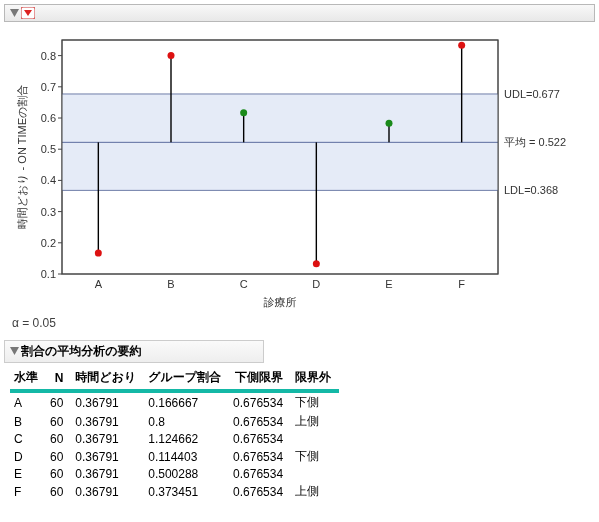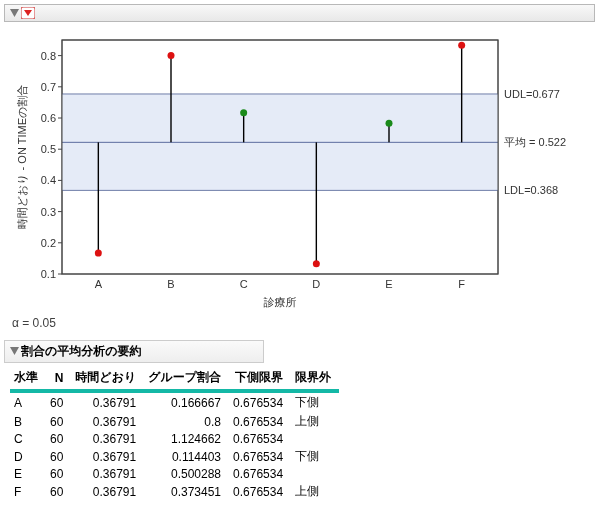--- a/index.html
+++ b/index.html
@@ -71,21 +71,21 @@
   table.summary th {
     text-align: right;
     font-weight: bold;
     padding: 2px 8px 3px 4px;
     border-bottom: 4px solid #14b8a6;
     white-space: nowrap;
   }
   table.summary th.left { text-align: left; }
   table.summary td {
     padding: 1px 8px 1px 4px;
-    text-align: right;
+    text-align: left;
     white-space: nowrap;
   }
   table.summary td.left { text-align: left; }
   .axis-label {
     font-size: 11px;
     fill: #333;
   }
   .tick-label { font-size: 11px; fill: #333; }
   .right-label { font-size: 11px; fill: #333; }
 </style>

